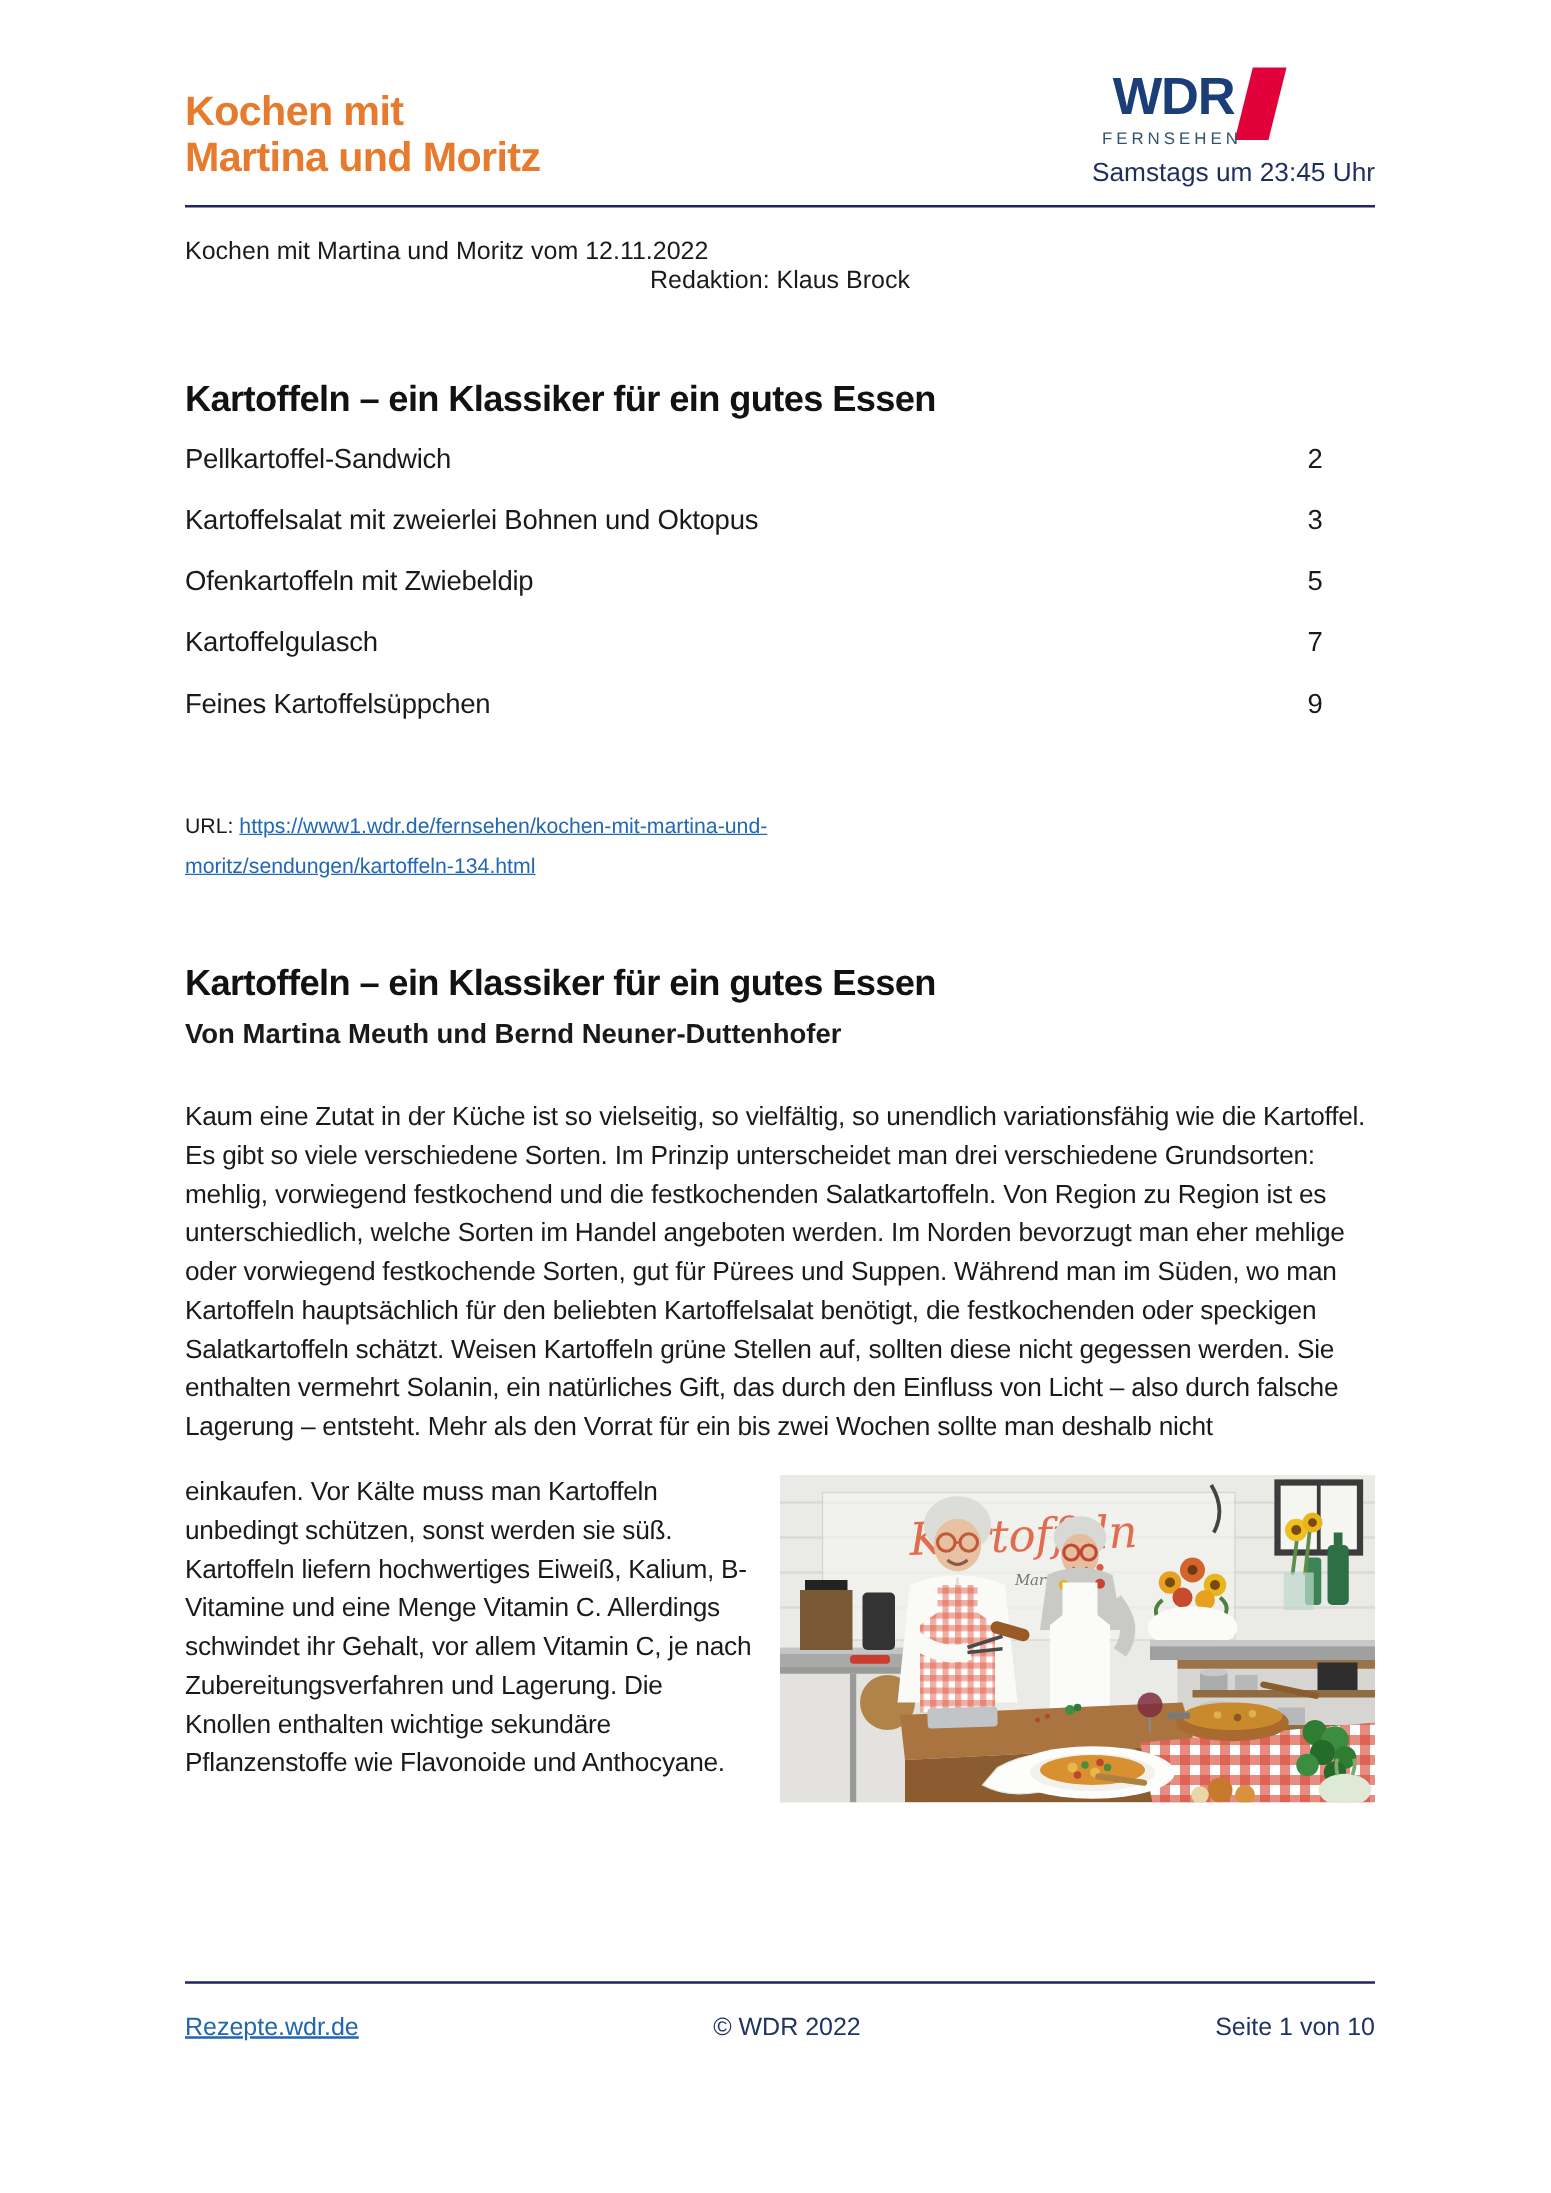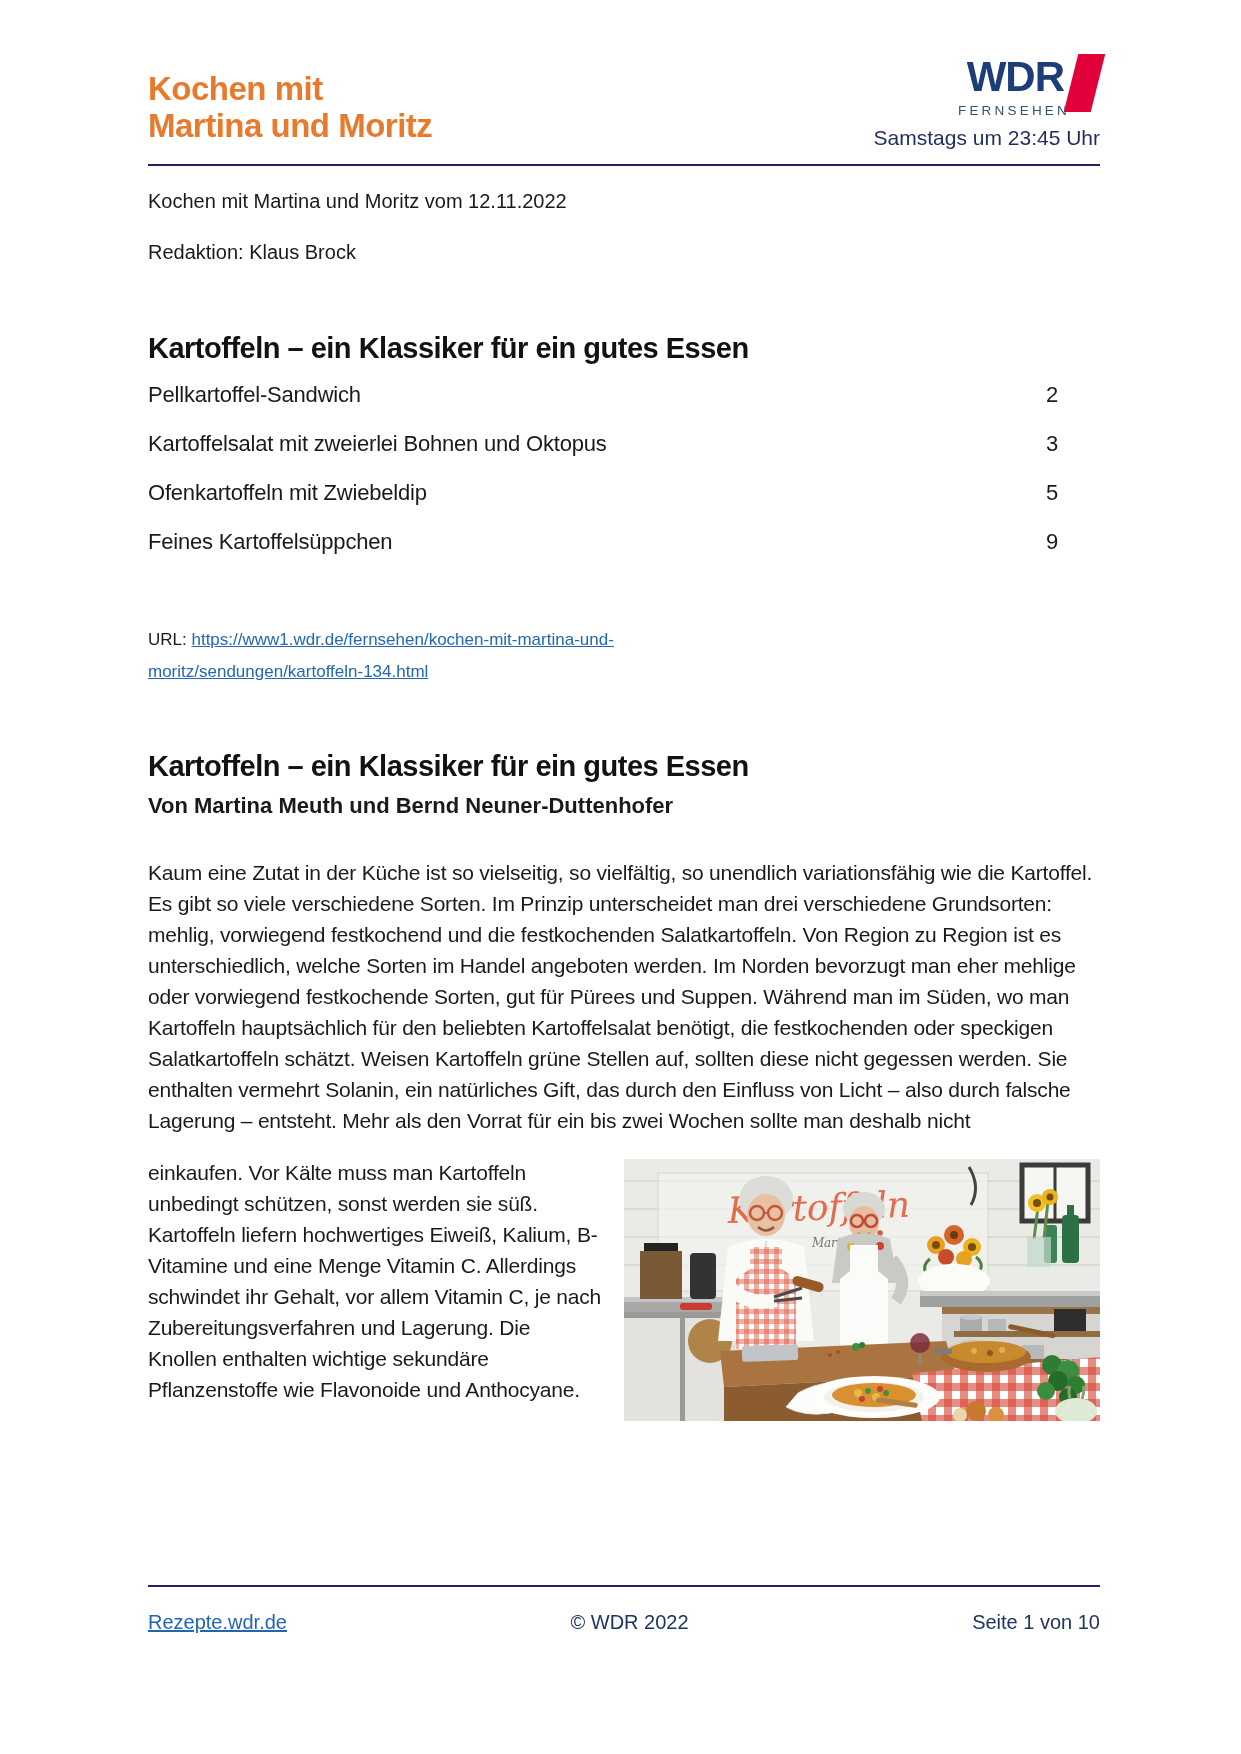--- a/index.html
+++ b/index.html
@@ -11,39 +11,39 @@
     color:#1a1a1a;overflow:hidden;
   }
   .content{padding:0 141px 0 148px;}
 
   
   .header{position:relative;height:164px;border-bottom:2px solid #232268;}
   .show-logo{
     padding-top:70px;font-size:33px;font-weight:bold;line-height:37px;
     color:#E87A2D;letter-spacing:-0.5px;
   }
-  .wdr-block{position:absolute;right:0;top:56px;text-align:right;}
+  .wdr-block{position:absolute;right:0;top:56px;text-align:left;}
   .wdr-logo{position:relative;display:inline-block;width:150px;height:64px;}
   .wdr-word{
     position:absolute;top:0;right:36px;font-size:42px;font-weight:bold;
     color:#1B3E78;letter-spacing:-1px;line-height:1;
   }
   .wdr-slash{
     position:absolute;top:-2px;right:2px;width:27px;height:58px;
     background:#E2003B;transform:skewX(-14deg);
   }
   .wdr-sub{
     position:absolute;top:47px;right:30px;font-size:13.5px;
     letter-spacing:3.2px;color:#33536B;white-space:nowrap;
   }
   .schedule{margin-top:2px;font-size:21px;color:#1F2D5E;white-space:nowrap;}
 
   
   .meta1{margin-top:24px;font-size:20px;}
-  .meta2{margin-top:28px;font-size:20px;}
+  .meta2{font-size:20px;text-align:center;}
 
   
   .h1{
     margin-top:66px;font-size:29px;font-weight:bold;line-height:36px;
     letter-spacing:-0.5px;color:#121212;
   }
   .toc{margin-top:4px;}
   .toc-row{
     display:flex;justify-content:space-between;align-items:center;
     height:49px;font-size:22px;letter-spacing:-0.2px;padding-right:42px;
@@ -109,20 +109,24 @@
         <span>Pellkartoffel-Sandwich</span>
         <span class="toc-page">2</span>
       </div>
       <div class="toc-row">
         <span>Kartoffelsalat mit zweierlei Bohnen und Oktopus</span>
         <span class="toc-page">3</span>
       </div>
       <div class="toc-row">
         <span>Ofenkartoffeln mit Zwiebeldip</span>
         <span class="toc-page">5</span>
+      </div>
+      <div class="toc-row">
+        <span>Kartoffelgulasch</span>
+        <span class="toc-page">7</span>
       </div>
       <div class="toc-row">
         <span>Feines Kartoffelsüppchen</span>
         <span class="toc-page">9</span>
       </div>
     </div>
 
     <div class="url-block">
       <span class="url-label">URL:</span>
       <a class="doc-link" href="#"><span>https://www1.wdr.de/fernsehen/kochen-mit-martina-und-</span><br><span>moritz/sendungen/kartoffeln-134.html</span></a>

